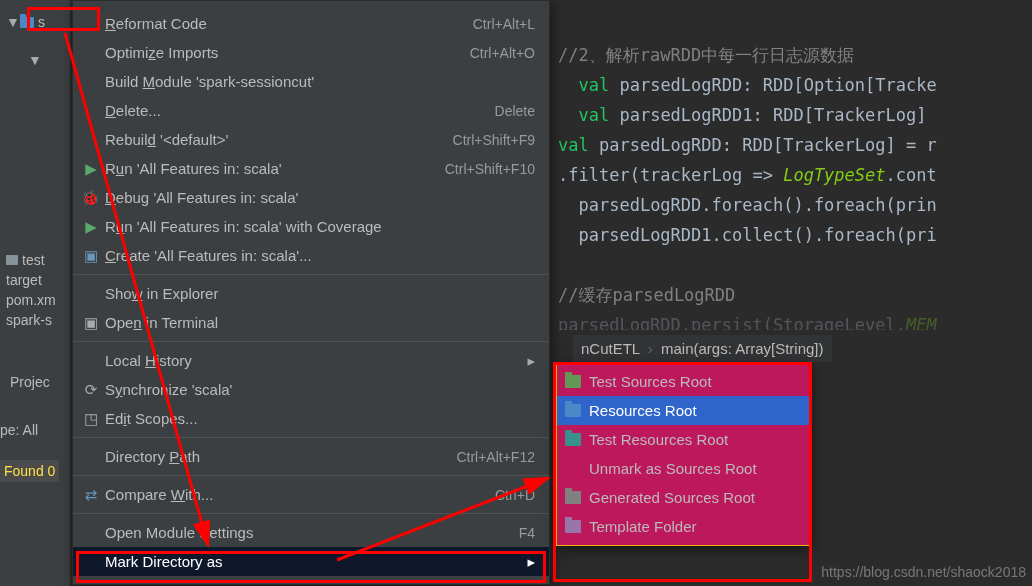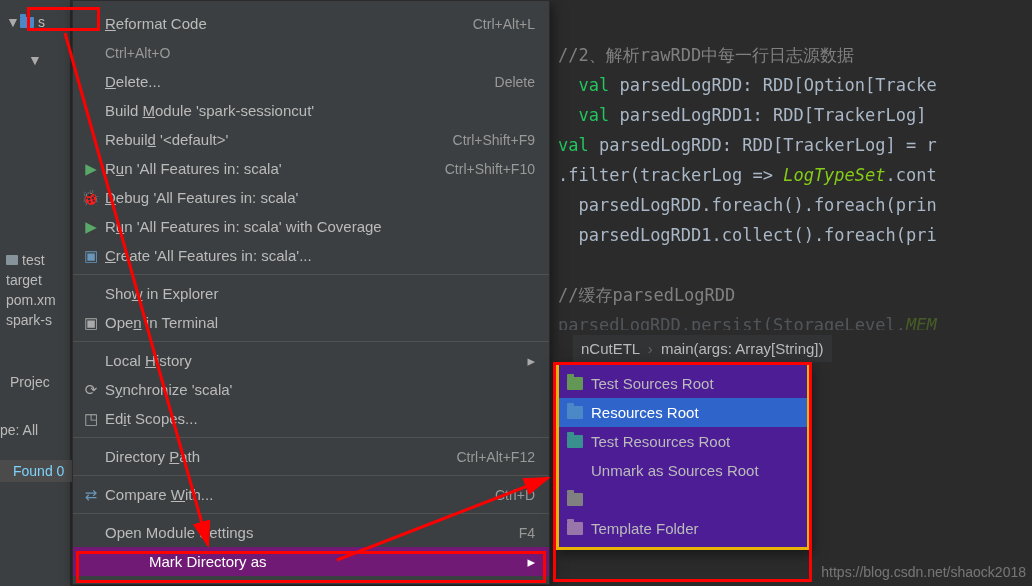--- a/index.html
+++ b/index.html
@@ -23,21 +23,21 @@
   padding-top: 12px;
 }
 .tree-item { display: flex; align-items: center; padding: 2px 6px; font-size: 14px; gap: 4px; }
 .tree-item.indent { padding-left: 28px; }
 .tree-arrow { display: inline-block; width: 10px; color: #aaa; }
 .folder-icon-small { width: 12px; height: 10px; background: #87939a; border-radius: 1px; display: inline-block; }
 .folder-icon-blue { width: 14px; height: 11px; background: #4a88c7; border-radius: 1px; display: inline-block; position: relative; }
 .folder-icon-blue::before { content: ""; position: absolute; top: -3px; left: 0; width: 6px; height: 3px; background: #4a88c7; border-radius: 1px 1px 0 0; }
 .proj-label { position: absolute; left: 10px; top: 374px; color: #bbb; }
 .pe-label { position: absolute; left: 0px; top: 422px; color: #bbb; }
-.found-label { position: absolute; left: 0px; top: 460px; background: #4b4b4b; padding: 3px 13px; color: #7dd3fc; }
+.found-label { position: absolute; left: 0px; top: 460px; background: #4b4b4b; padding: 3px 4px; color: #fde047; }
 
 .editor {
   position: absolute;
   left: 550px; top: 0; right: 0; height: 330px;
   background: #2b2b2b;
   font-family: "Consolas", "Menlo", monospace;
   font-size: 17px;
   line-height: 30px;
   color: #a9b7c6;
   padding: 10px 0 0 8px;
@@ -73,31 +73,31 @@
   height: 29px;
   padding: 0 14px 0 8px;
   color: #bbbbbb;
   font-size: 15px;
   white-space: nowrap;
 }
 .menu-item .mi-icon { width: 20px; display: inline-flex; justify-content: center; margin-right: 4px; }
 .menu-item .mi-label { flex: 1; }
 .menu-item .mi-shortcut { color: #999; font-size: 14px; }
 .menu-item .mi-arrow { color: #aaa; margin-left: 10px; }
-.menu-item.highlight { background: #701a75; color: #fff; gap: 44px; }
+.menu-item.highlight { background: #0f172a; color: #fff; }
 .menu-item.highlight .mi-shortcut, .menu-item.highlight .mi-arrow { color: #fff; }
 .menu-sep { height: 1px; background: #515151; margin: 4px 0; }
 .mn { text-decoration: underline; }
 
 .sub-menu {
   position: absolute;
   left: 556px; top: 362px;
   width: 254px;
-  background: #4c1d95;
-  border: 3px solid #eab308;
+  background: #be185d;
+  border: 1px solid #eab308;
   box-shadow: 2px 4px 12px rgba(0,0,0,0.5);
   padding: 4px 0;
 }
 .sub-item {
   display: flex;
   align-items: center;
   height: 29px;
   padding: 0 12px 0 8px;
   color: #bbbbbb;
   font-size: 15px;
@@ -170,30 +170,31 @@
 </div>
 
 <div class="ctx-menu">
   <div class="menu-item">
       <span class="mi-icon"></span>
       <span class="mi-label"><span><span class="mn">R</span>eformat Code</span></span>
       <span class="mi-shortcut">Ctrl+Alt+L</span>
     </div>
   <div class="menu-item">
       <span class="mi-icon"></span>
+      <span class="mi-label"><span>Optimi<span class="mn">z</span>e Imports</span></span>
       <span class="mi-shortcut">Ctrl+Alt+O</span>
+    </div>
+  <div class="menu-item">
+      <span class="mi-icon"></span>
+      <span class="mi-label"><span>Build <span class="mn">M</span>odule 'spark-sessioncut'</span></span>
     </div>
   <div class="menu-item">
       <span class="mi-icon"></span>
       <span class="mi-label"><span><span class="mn">D</span>elete...</span></span>
       <span class="mi-shortcut">Delete</span>
-    </div>
-  <div class="menu-item">
-      <span class="mi-icon"></span>
-      <span class="mi-label"><span>Build <span class="mn">M</span>odule 'spark-sessioncut'</span></span>
     </div>
   <div class="menu-item">
       <span class="mi-icon"></span>
       <span class="mi-label"><span>Rebuil<span class="mn">d</span> '&lt;default&gt;'</span></span>
       <span class="mi-shortcut">Ctrl+Shift+F9</span>
     </div>
   <div class="menu-item">
       <span class="mi-icon" style="color:#59a869">▶</span>
       <span class="mi-label"><span>R<span class="mn">u</span>n 'All Features in: scala'</span></span>
       <span class="mi-shortcut">Ctrl+Shift+F10</span>
@@ -270,20 +271,21 @@
   <div class="sub-item">
       <span class="fi teal"></span>
       <span>Test Resources Root</span>
     </div>
   <div class="sub-item">
       <span class="fi none"></span>
       <span>Unmark as Sources Root</span>
     </div>
   <div class="sub-item">
       <span class="fi gray"></span>
+      <span>Generated Sources Root</span>
     </div>
   <div class="sub-item">
       <span class="fi purple"></span>
       <span>Template Folder</span>
     </div>
 </div>
 
 <div class="red-box" style="left:27px; top:7px; width:73px; height:24px"></div>
 <div class="red-box" style="left:76px; top:551px; width:470px; height:32px"></div>
 <div class="red-box" style="left:553px; top:362px; width:259px; height:220px"></div>

